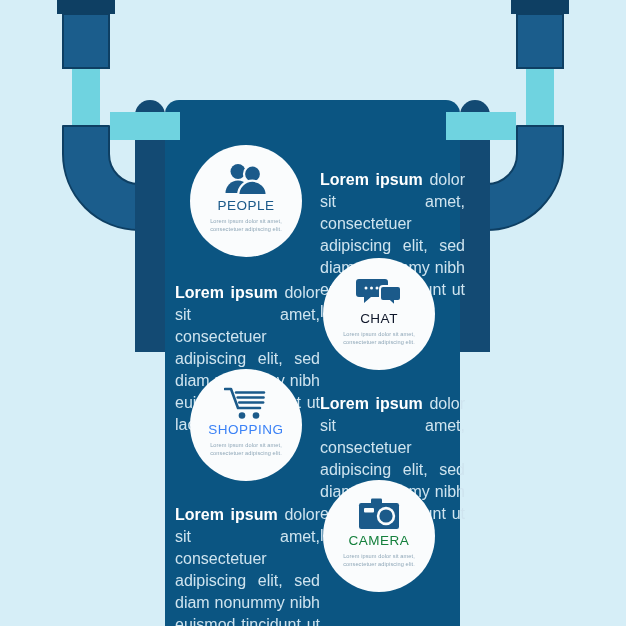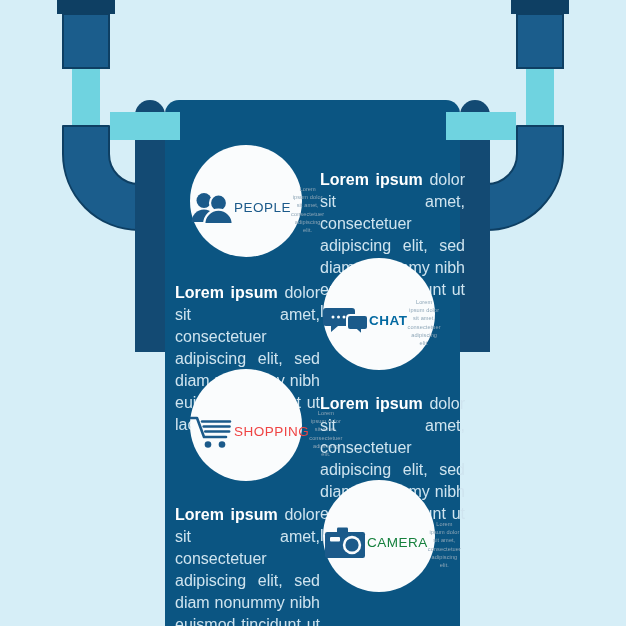--- a/index.html
+++ b/index.html
@@ -50,21 +50,21 @@
   .row.left  .text-wrap{left:155px;}
   .row.right .circle-wrap{left:158px;}
   .row.right .text-wrap{left:10px;}
 
   
   .badge{
     position:relative;
     width:112px;height:112px;
     border-radius:50%;
     background:#fafcfd;
-    display:flex;flex-direction:row;
+    display:flex;flex-direction:column;
     align-items:center;justify-content:flex-start;
     box-sizing:border-box;
     padding-top:17px;
   }
   .badge::before{
     content:"";
     position:absolute;left:-4px;top:-4px;
     width:120px;height:120px;
     border-radius:50%;
     background:
@@ -172,21 +172,21 @@
         <span class="icon">
           <svg width="46" height="32" viewBox="0 0 46 32">
             <path d="M3 3 h26 a3 3 0 0 1 3 3 v12 a3 3 0 0 1 -3 3 h-14 l-7 6 v-6 h-5 a3 3 0 0 1 -3 -3 v-12 a3 3 0 0 1 3 -3 z" fill="#1b5a8a"></path>
             <circle cx="10" cy="12" r="1.5" fill="#fafcfd"></circle>
             <circle cx="15.5" cy="12" r="1.5" fill="#fafcfd"></circle>
             <circle cx="21" cy="12" r="1.5" fill="#fafcfd"></circle>
             <circle cx="26.5" cy="12" r="1.5" fill="#fafcfd"></circle>
             <path d="M27 10 h15 a3 3 0 0 1 3 3 v9 a3 3 0 0 1 -3 3 h-3 v5 l-5.5 -5 h-6.5 a3 3 0 0 1 -3 -3 v-9 a3 3 0 0 1 3 -3 z" fill="#1b5a8a" stroke="#fafcfd" stroke-width="2"></path>
           </svg>
         </span>
-        <span class="b-title" style="color: #0369a1; font-weight: bold;">CHAT</span>
+        <span class="b-title" style="color: #0f172a;">CHAT</span>
         <span class="b-sub" style="color: rgb(143, 167, 184);">Lorem ipsum dolor sit amet, consectetuer adipiscing elit.</span>
       </div>
     </div>
     <div class="text-wrap">
       <p class="para" style="color: rgb(207, 228, 239);">
         <b style="color: rgb(255, 255, 255);">Lorem ipsum</b><span> dolor sit amet, consectetuer adipiscing elit, sed diam nonummy nibh euismod tincidunt ut laoreet</span>
       </p>
     </div>
   </div>
 
@@ -196,21 +196,21 @@
         <span class="icon">
           <svg width="44" height="34" viewBox="0 0 44 34">
             <path d="M1 3 h6 l7 19 h22" fill="none" stroke="#1b5a8a" stroke-width="2.6" stroke-linecap="round" stroke-linejoin="round"></path>
             <path d="M12 6.5 h28" stroke="#1b5a8a" stroke-width="2.4" stroke-linecap="round"></path>
             <path d="M13.6 11.5 h26" stroke="#1b5a8a" stroke-width="2.4" stroke-linecap="round"></path>
             <path d="M15.2 16.5 h24" stroke="#1b5a8a" stroke-width="2.4" stroke-linecap="round"></path>
             <circle cx="18" cy="29.5" r="3.3" fill="#1b5a8a"></circle>
             <circle cx="32" cy="29.5" r="3.3" fill="#1b5a8a"></circle>
           </svg>
         </span>
-        <span class="b-title" style="color: #ef4444;">SHOPPING</span>
+        <span class="b-title" style="color: #3b82f6;">SHOPPING</span>
         <span class="b-sub" style="color: rgb(143, 167, 184);">Lorem ipsum dolor sit amet, consectetuer adipiscing elit.</span>
       </div>
     </div>
     <div class="text-wrap">
       <p class="para" style="color: rgb(207, 228, 239);">
         <b style="color: rgb(255, 255, 255);">Lorem ipsum</b><span> dolor sit amet, consectetuer adipiscing elit, sed diam nonummy nibh euismod tincidunt ut laoreet</span>
       </p>
     </div>
   </div>
 

